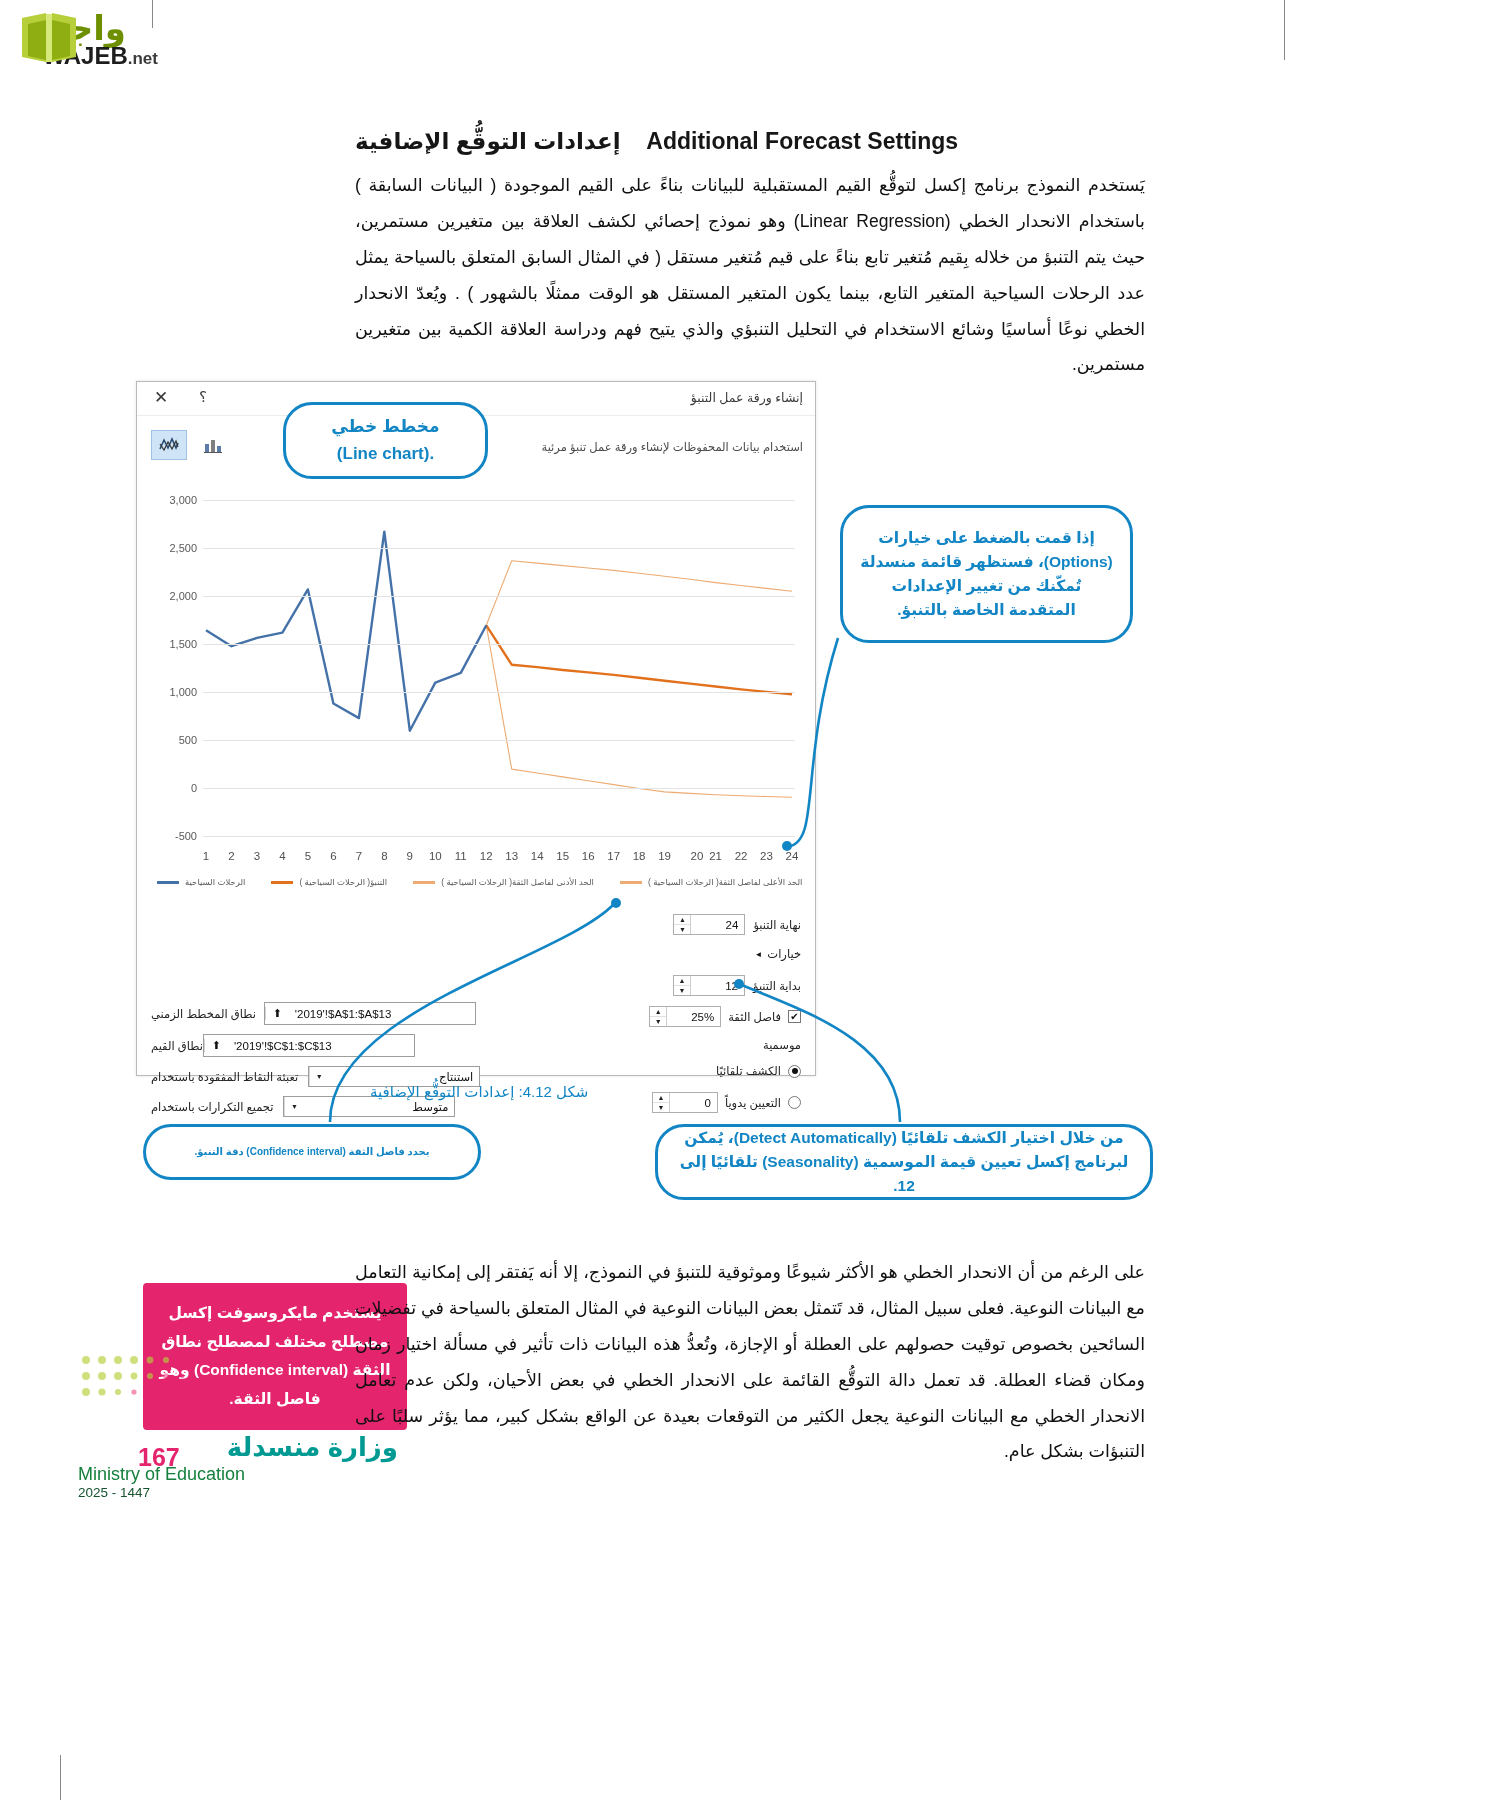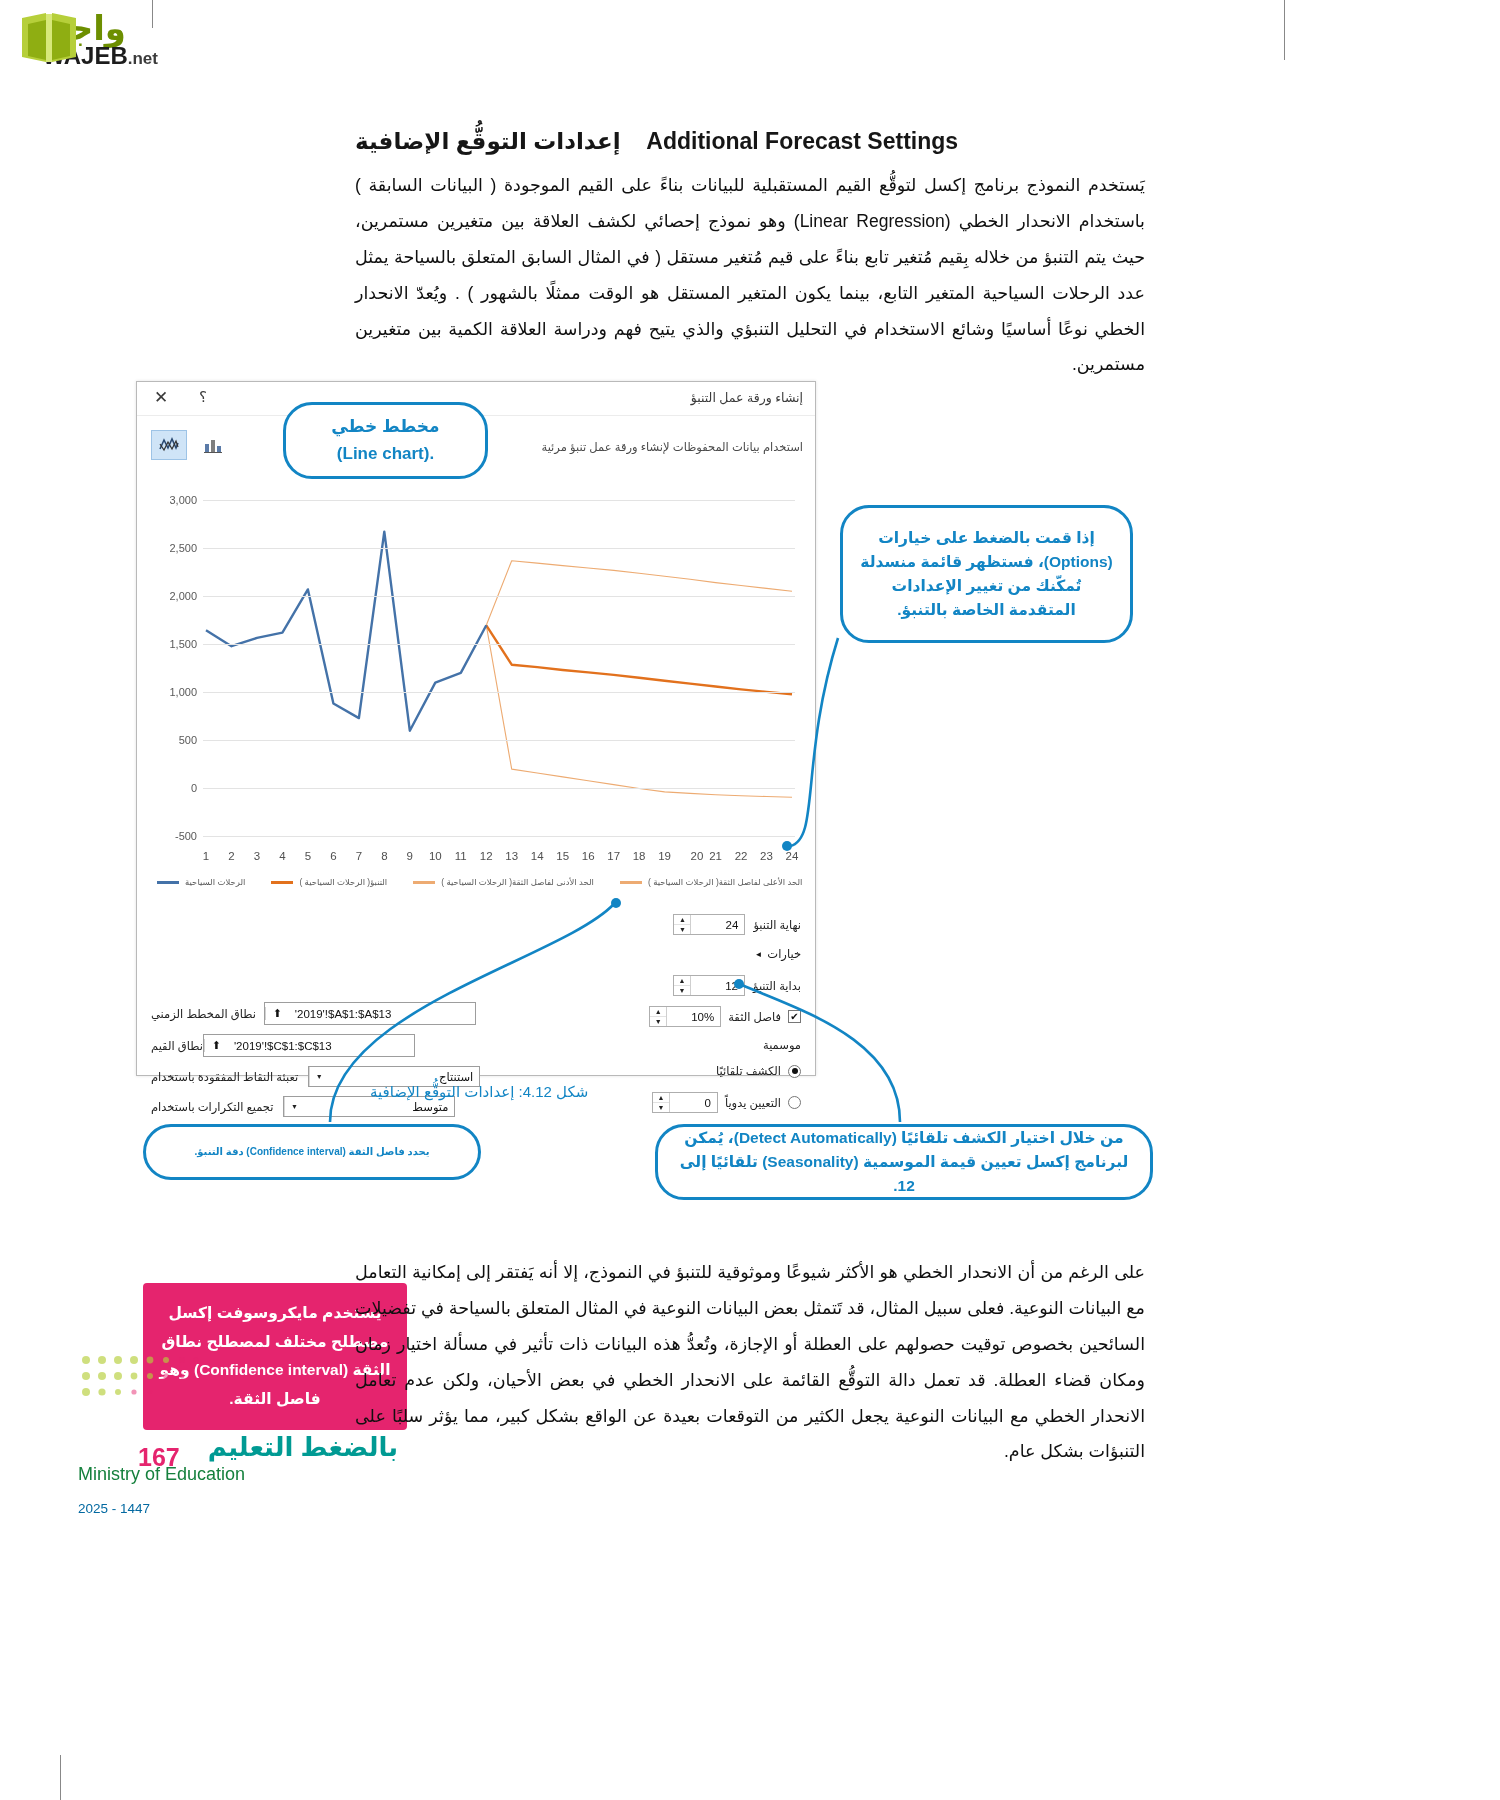--- a/index.html
+++ b/index.html
@@ -206,21 +206,21 @@
     position:absolute; right:355px; top:1255px; width:790px;
     font-size:17.5px; line-height:2.05; color:#101010;
     text-align:justify; direction:rtl;
   }
 
   
   .dots { position:absolute; left:78px; top:1352px; width:195px; height:60px; opacity:.65; }
   .moe { position:absolute; left:78px; top:1432px; width:320px; direction:rtl; }
   .moe-ar { font-size:26px; color:#009a93; font-weight:bold; letter-spacing:1px; }
   .moe-en { font-size:18px; color:#15803d; direction:ltr; margin-top:1px; }
-  .moe-yr { font-size:13.5px; color:#0369a1; direction:ltr; margin-top:16px; }
+  .moe-yr { font-size:13.5px; color:#14532d; direction:ltr; margin-top:0; }
   .pgno {
     position:absolute; left:138px; top:1443px;
     font-size:25px; font-weight:bold; color:#e5246e;
   }
 
   
   .wm { position:absolute; pointer-events:none; user-select:none; }
   .wm-text {
     left:432px; top:770px; font-size:62px; font-weight:bold;
     color:rgba(160,175,90,.22); direction:ltr; letter-spacing:-1px;
@@ -388,21 +388,21 @@
           <i>▲</i>
           <i>▼</i>
         </span>
       </span>
     </div>
 
     <div class="row" style="right:0; top:104px; gap:7px;">
       <span class="cb">✔</span>
       <span class="fld-label">فاصل الثقة</span>
       <span class="spin">
-        <span class="spin-val">10%</span>
+        <span class="spin-val">25%</span>
         <span class="spin-btns">
           <i>▲</i>
           <i>▼</i>
         </span>
       </span>
     </div>
 
     <div class="row" style="right:0; top:136px;">
       <span class="fld-label">موسمية</span>
     </div>
@@ -521,17 +521,17 @@
     <circle cx="104" cy="8" r="3"></circle>
       <circle cx="118" cy="8" r="2.6"></circle>
     <circle cx="88" cy="24" r="2.8"></circle>
       <circle cx="104" cy="24" r="2.4"></circle>
     <circle cx="56" cy="40" r="2.6"></circle>
       <circle cx="72" cy="40" r="2.2"></circle>
   </g>
 </svg>
 
 <div class="moe">
-  <div class="moe-ar">بالضغط التعليم</div>
+  <div class="moe-ar">وزارة منسدلة</div>
   <div class="moe-en">Ministry of Education</div>
   <div class="moe-yr">2025 - 1447</div>
 </div>
 <div class="pgno">167</div>
 
 </body></html>

